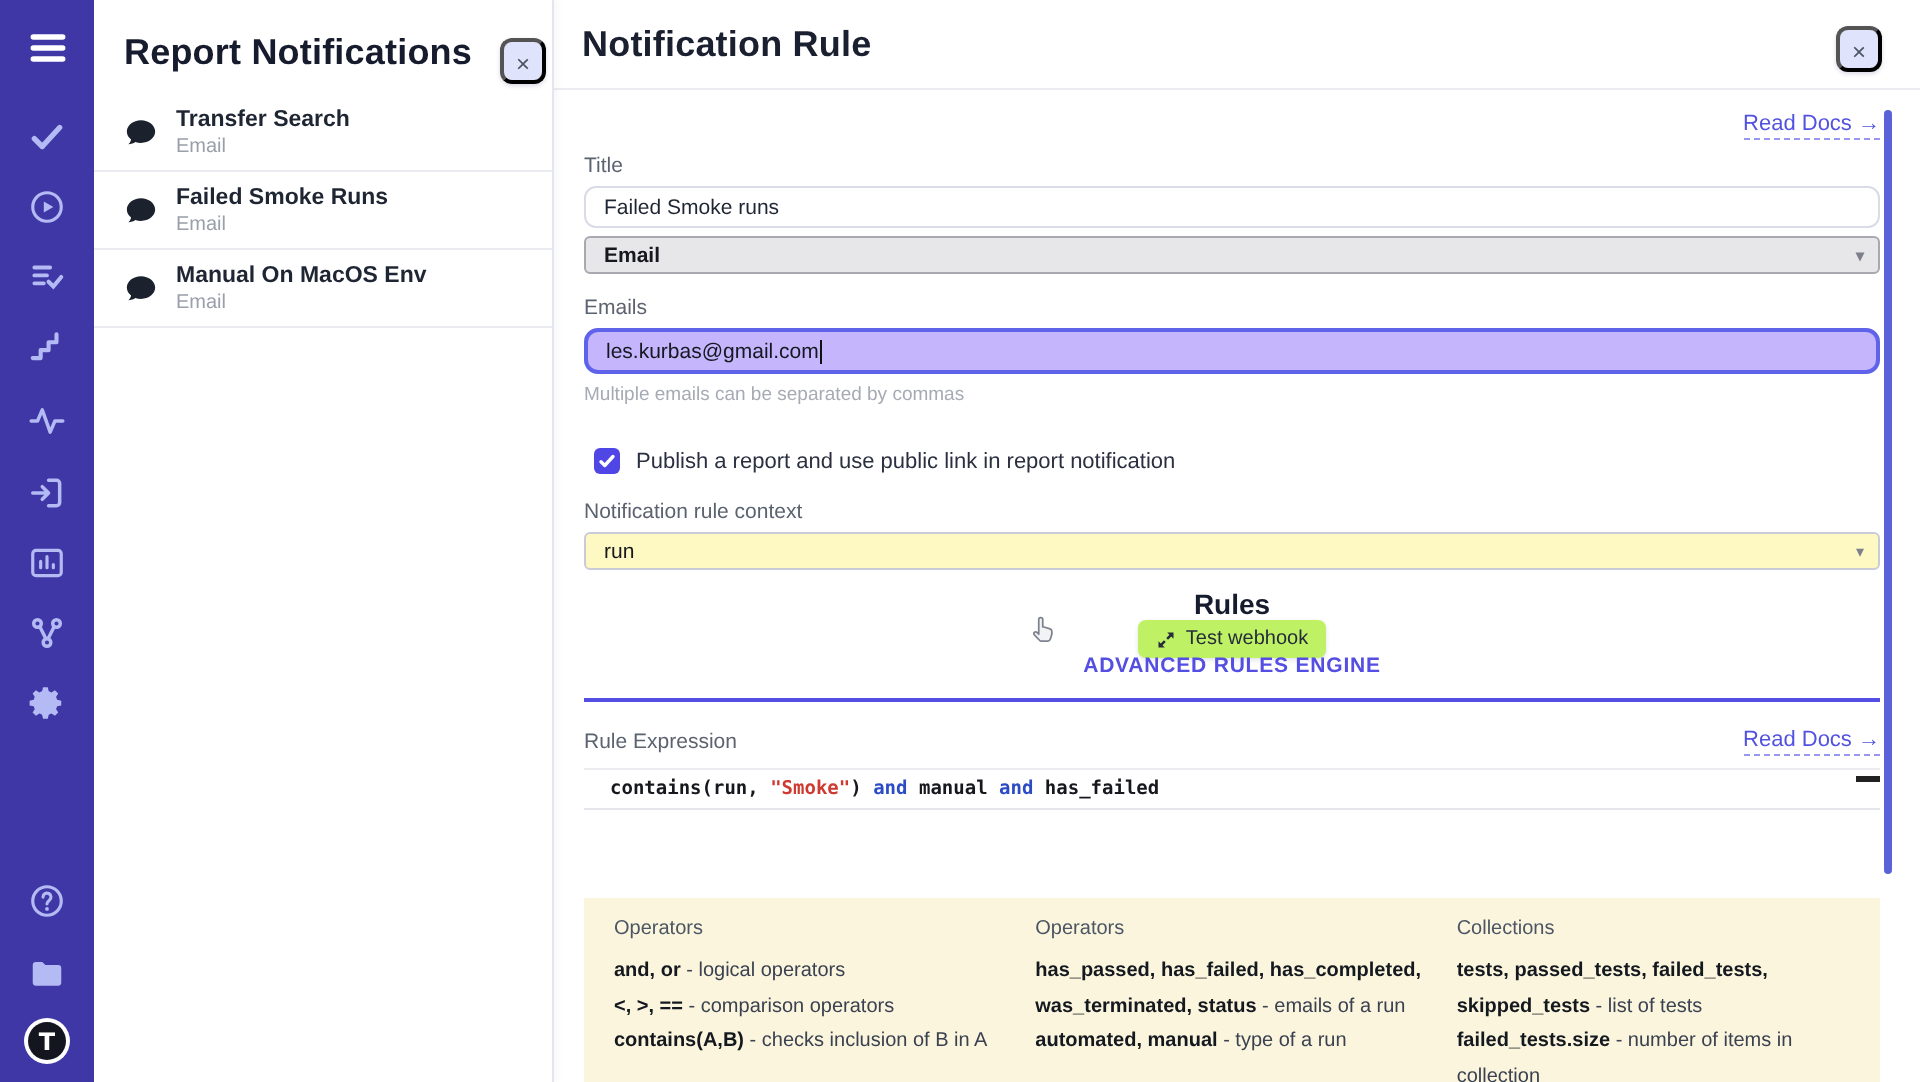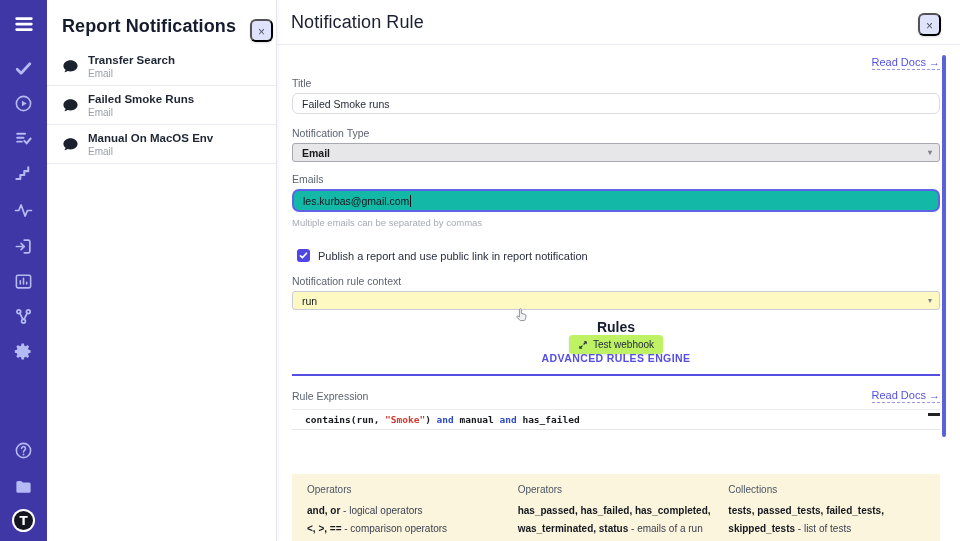--- a/index.html
+++ b/index.html
@@ -39,40 +39,40 @@
   .notif-item { display:flex; align-items:center; gap:9px; padding:7px 10px 6px 15px;
     border-bottom:1px solid #e9ebf1; cursor:pointer; }
   .bubble { width:17px; height:17px; color:#1c212e; flex:0 0 auto; }
   .notif-texts { display:flex; flex-direction:column; }
   .notif-title { font-size:11.5px; font-weight:bold; color:#1f2633; }
   .notif-sub { font-size:10px; color:#9aa0ab; margin-top:2px; }
 
   
   .main-panel { position:absolute; left:277px; top:0; width:683px; height:541px; background:#fff; }
   .main-header { position:relative; height:45px; border-bottom:1px solid #ececf2; background:#fff; }
-  .main-title { font-size:18px; font-weight:normal; color:#1a2030; padding:12px 0 0 14px; letter-spacing:.1px; }
+  .main-title { font-size:18px; font-weight:bold; color:#1a2030; padding:12px 0 0 14px; letter-spacing:.1px; }
   .main-close { top:13px; right:19px; }
   .content { padding:0 20px 0 15px; position:relative; }
 
   .docs-row { text-align:right; margin-top:7px; height:15px; }
   .read-docs { font-size:11px; color:#5352e0; text-decoration:none; border-bottom:1px dashed rgba(83,82,224,.6);
     padding-bottom:1px; cursor:pointer; }
 
   .fld-label { font-size:10.5px; color:#5c6370; margin-top:10px; }
   .txt-input { margin-top:4px; width:100%; height:21px; border:1px solid #d9dce5; border-radius:6px;
     background:#fff; font-family:"Liberation Sans", sans-serif; font-size:10.5px; color:#1f2633;
     padding:0 9px; outline:none; display:block; }
 
   .select { margin-top:4px; position:relative; height:19px; border-radius:3px; font-size:10.5px;
     display:flex; align-items:center; padding:0 9px; cursor:pointer; color:#17181d; }
   .select-gray { background:#e7e7e9; border:1px solid #a8a8b0; font-weight:bold; }
   .select-white { background:#fef9c3; border:1px solid #c9ccd6; }
   .caret { position:absolute; right:7px; top:50%; transform:translateY(-52%); font-size:8px; color:#7d808a; }
 
-  .email-box { margin-top:4px; height:23px; border:2px solid #5f63ea; border-radius:7px; background:#14b8a6;
+  .email-box { margin-top:4px; height:23px; border:2px solid #5f63ea; border-radius:7px; background:#c4b5fd;
     display:flex; align-items:center; padding:0 9px; font-size:10.5px; color:#15181f; cursor:text; }
   .caret-bar { display:inline-block; width:1px; height:12px; background:#111; margin-left:1px; }
   .hint { font-size:9.5px; color:#a6aab4; margin-top:5px; }
 
   .check-row { display:flex; align-items:center; gap:8px; margin-top:21px; margin-left:5px; }
   .checkbox { width:13px; height:13px; border-radius:3px; background:#4f46e5; display:flex;
     align-items:center; justify-content:center; cursor:pointer; flex:0 0 auto; }
   .checkbox svg { width:9px; height:9px; color:#fff; }
   .check-label { font-size:11px; color:#2a3040; }
 
@@ -234,21 +234,20 @@
     </header>
 
     <div class="content">
       <div class="docs-row">
         <a class="read-docs">Read Docs →</a>
       </div>
 
       <div class="fld-label">Title</div>
       <input class="txt-input" type="text" value="Failed Smoke runs" style="">
 
-      <div class="fld-label" style="margin-top:13px">Notification Type</div>
       <div class="select select-gray">
         <span>Email</span>
         <span class="caret">▾</span>
       </div>
 
       <div class="fld-label" style="margin-top:11px">Emails</div>
       <div class="email-box">
         <span>les.kurbas@gmail.com</span>
         <span class="caret-bar"></span>
       </div>

